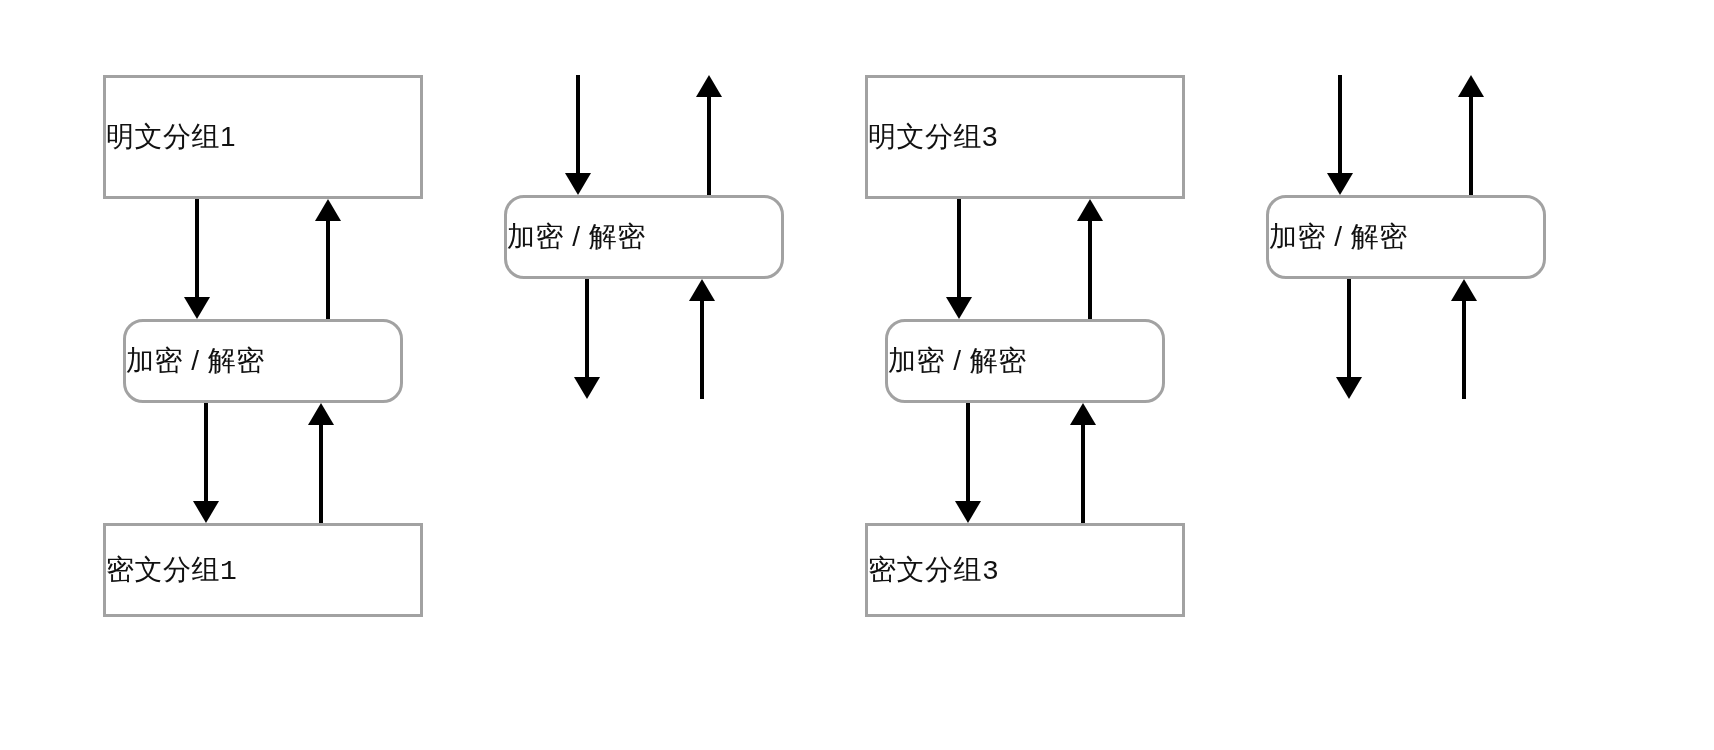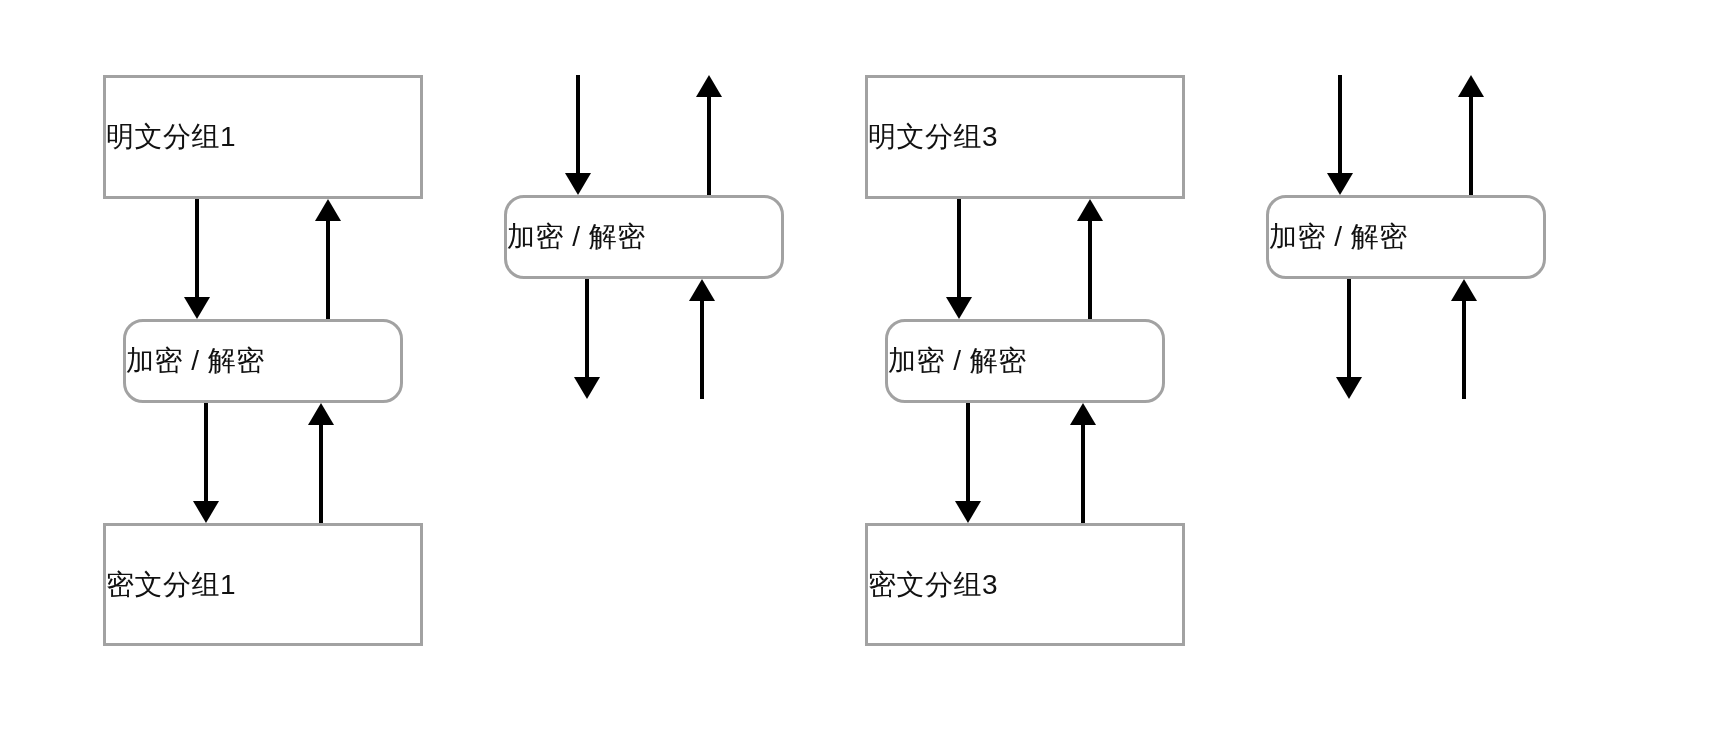--- a/index.html
+++ b/index.html
@@ -32,21 +32,21 @@
     border: 3px solid #a2a2a2;
     background: #ffffff;
     display: flex;
     align-items: center;
     justify-content: flex-start;
     color: #111111;
     font-size: 28px;
     letter-spacing: 0.5px;
   }
   .box.rect-top    { height: 124px; }
-  .box.rect-bottom { height: 123px; }
+  .box.rect-bottom { height: 94px; font-family: Liberation Mono, monospace; }
   .box.rounded {
     height: 84px;
     width: 280px;
     margin: 0 auto;
     border-radius: 20px;
   }
   .arrows {
     position: relative;
     height: 120px;
   }

